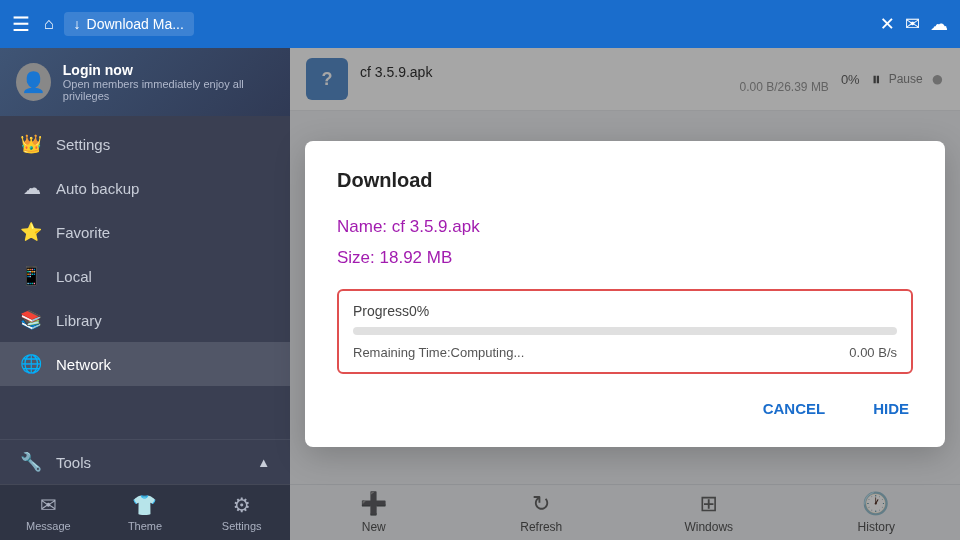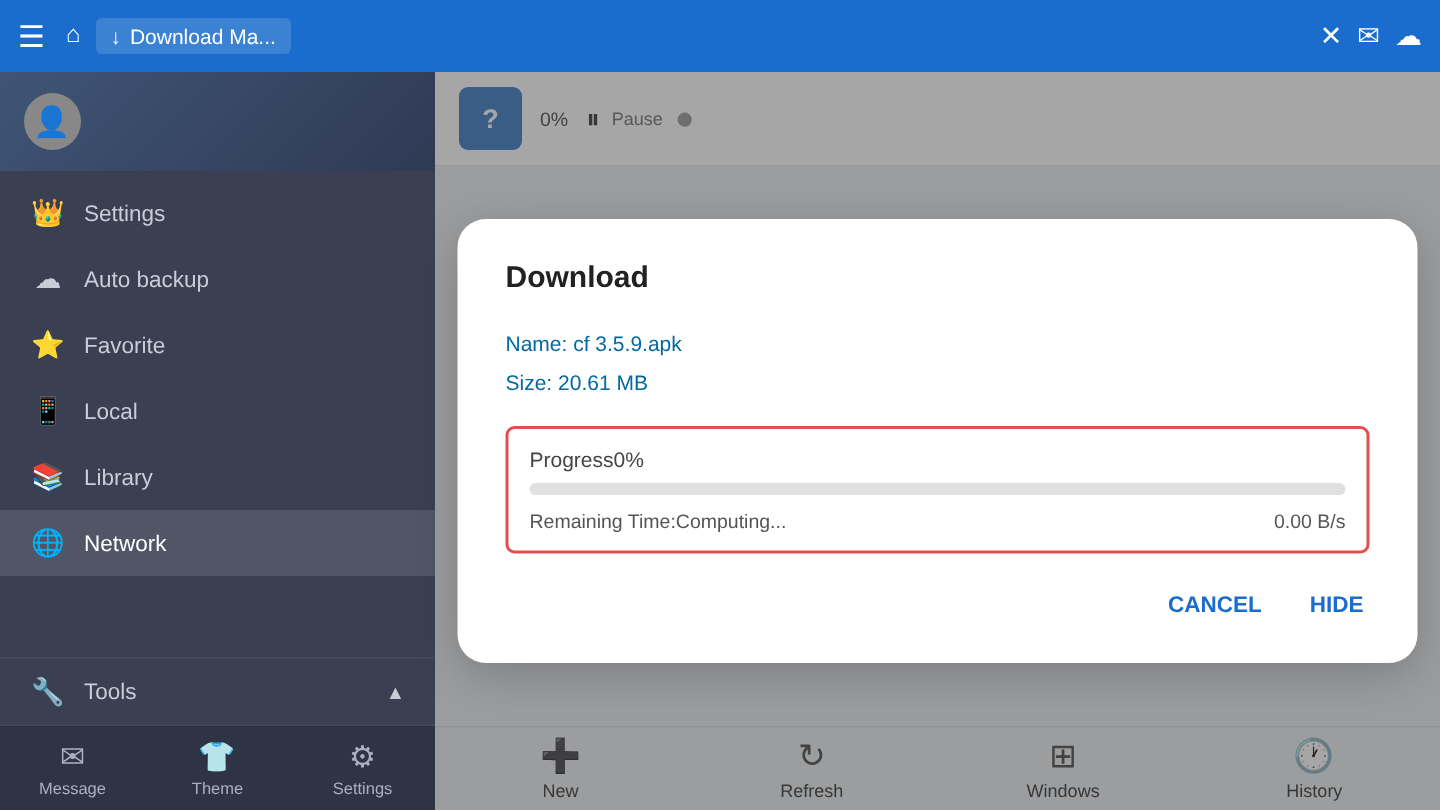--- a/index.html
+++ b/index.html
@@ -176,27 +176,27 @@
       position: absolute;
       top: 0; left: 0; right: 0; bottom: 0;
       background: rgba(0,0,0,0.35);
       display: flex;
       align-items: center;
       justify-content: center;
       z-index: 100;
     }
     .modal {
       background: white;
-      border-radius: 19px;
+      border-radius: 8px;
       padding: 28px 32px 24px;
       width: 640px;
       box-shadow: 0 8px 32px rgba(0,0,0,0.2);
     }
     .modal-title { font-size: 20px; font-weight: 600; color: #222; margin-bottom: 20px; }
-    .modal-info { font-size: 14px; color: #0369a1; line-height: 1.8; margin-bottom: 16px; }
+    .modal-info { font-size: 17px; color: #a21caf; line-height: 1.8; margin-bottom: 16px; }
     .progress-box {
       border: 2px solid #e05050;
       border-radius: 6px;
       padding: 12px 14px;
       margin-bottom: 20px;
     }
     .progress-header {
       display: flex;
       justify-content: flex-start;
       font-size: 14px;
@@ -217,21 +217,21 @@
     }
     .progress-footer {
       display: flex;
       justify-content: space-between;
       font-size: 13px;
       color: #555;
     }
     .modal-actions {
       display: flex;
       justify-content: flex-end;
-      gap: 24px;
+      gap: 40px;
     }
     .btn-cancel {
       background: none;
       border: none;
       color: #1a6dcc;
       font-size: 15px;
       font-weight: 600;
       cursor: pointer;
       padding: 6px 4px;
     }
@@ -263,20 +263,24 @@
 </div>
 
 <div class="main-layout">
 
   <div class="sidebar">
 
     <div class="user-area">
       <div class="avatar">
         <span>👤</span>
       </div>
+      <div class="user-info">
+        <div class="user-login">Login now</div>
+        <div class="user-subtitle">Open members immediately enjoy all privileges</div>
+      </div>
     </div>
 
     <div class="sidebar-nav">
       <div class="nav-item">
         <span class="nav-icon">👑</span>
         <span>Settings</span>
       </div>
       <div class="nav-item">
         <span class="nav-icon">☁</span>
         <span>Auto backup</span>
@@ -319,39 +323,43 @@
         <span>Settings</span>
       </div>
     </div>
   </div>
 
   <div class="content-area">
 
     <div class="dm-row">
       <div class="file-icon-box">
         <span>?</span>
+      </div>
+      <div class="file-info">
+        <div class="file-name">cf 3.5.9.apk</div>
+        <div class="file-size">0.00 B/26.39 MB</div>
       </div>
       <div class="dm-right">
         <div class="dm-percent">0%</div>
       </div>
       <div class="dm-actions">
         <button class="pause-btn">
           <span>⏸</span>
         </button>
         <span style="font-size:12px;color:#888;">Pause</span>
         <span style="font-size:22px;color:#aaa;">●</span>
       </div>
     </div>
 
     <div class="modal-overlay">
       <div class="modal">
         <div class="modal-title">Download</div>
         <div class="modal-info">
           <div>Name: cf 3.5.9.apk</div>
-          <div>Size: 20.61 MB</div>
+          <div>Size: 18.92 MB</div>
         </div>
         <div class="progress-box">
           <div class="progress-header">
             <span>Progress</span>
             <span>0%</span>
           </div>
           <div class="progress-bar-bg">
             <div class="progress-bar-fill" style="width: 0%;"></div>
           </div>
           <div class="progress-footer">

